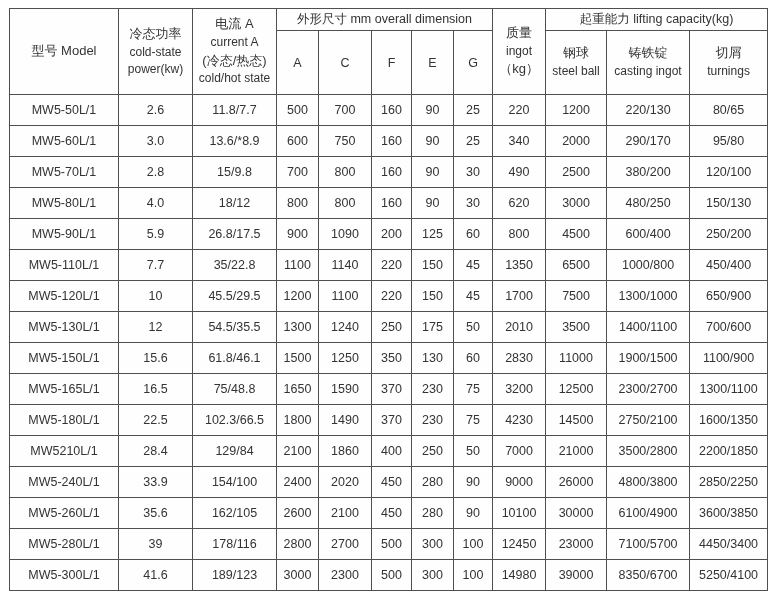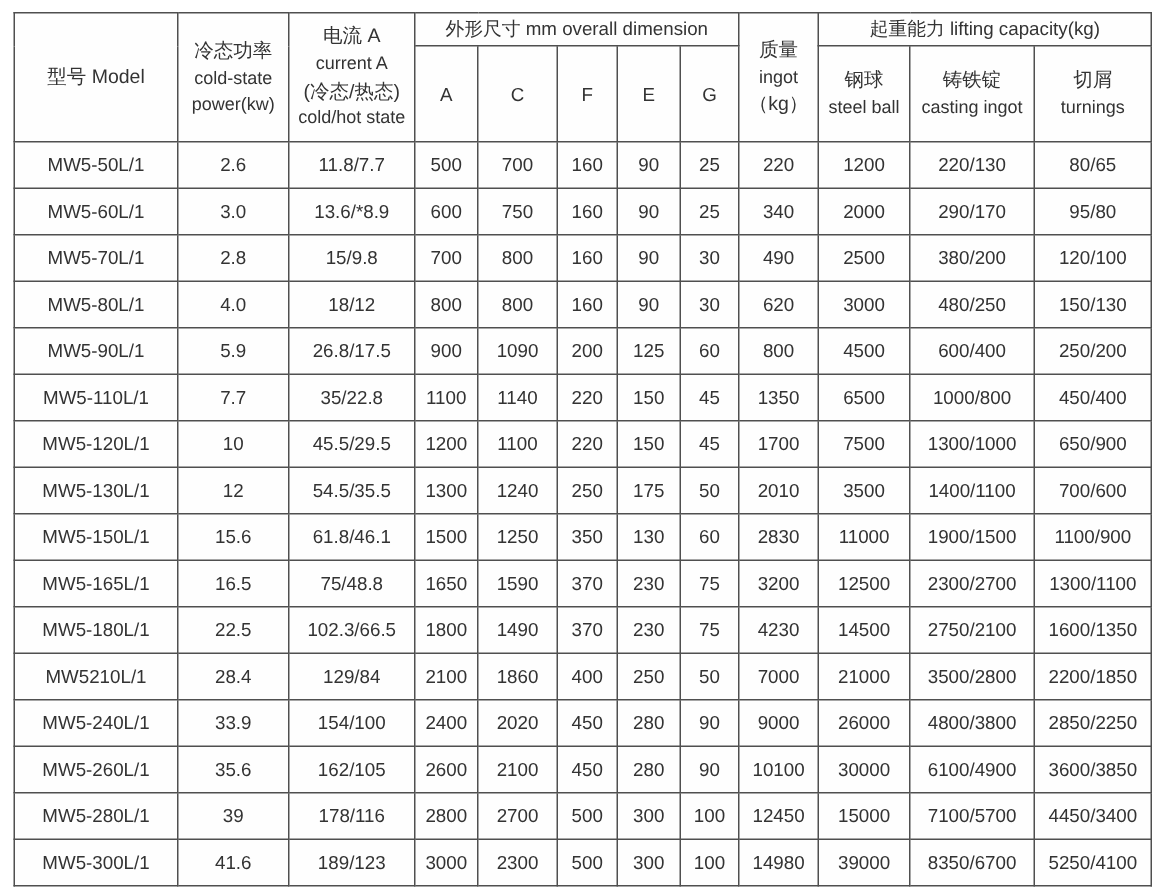--- a/index.html
+++ b/index.html
@@ -302,21 +302,21 @@
         <tr>
           <td>MW5-280L/1</td>
           <td>39</td>
           <td>178/116</td>
           <td>2800</td>
           <td>2700</td>
           <td>500</td>
           <td>300</td>
           <td>100</td>
           <td>12450</td>
-          <td>15000</td>
+          <td>23000</td>
           <td>7100/5700</td>
           <td>4450/3400</td>
         </tr>
         <tr>
           <td>MW5-300L/1</td>
           <td>41.6</td>
           <td>189/123</td>
           <td>3000</td>
           <td>2300</td>
           <td>500</td>

